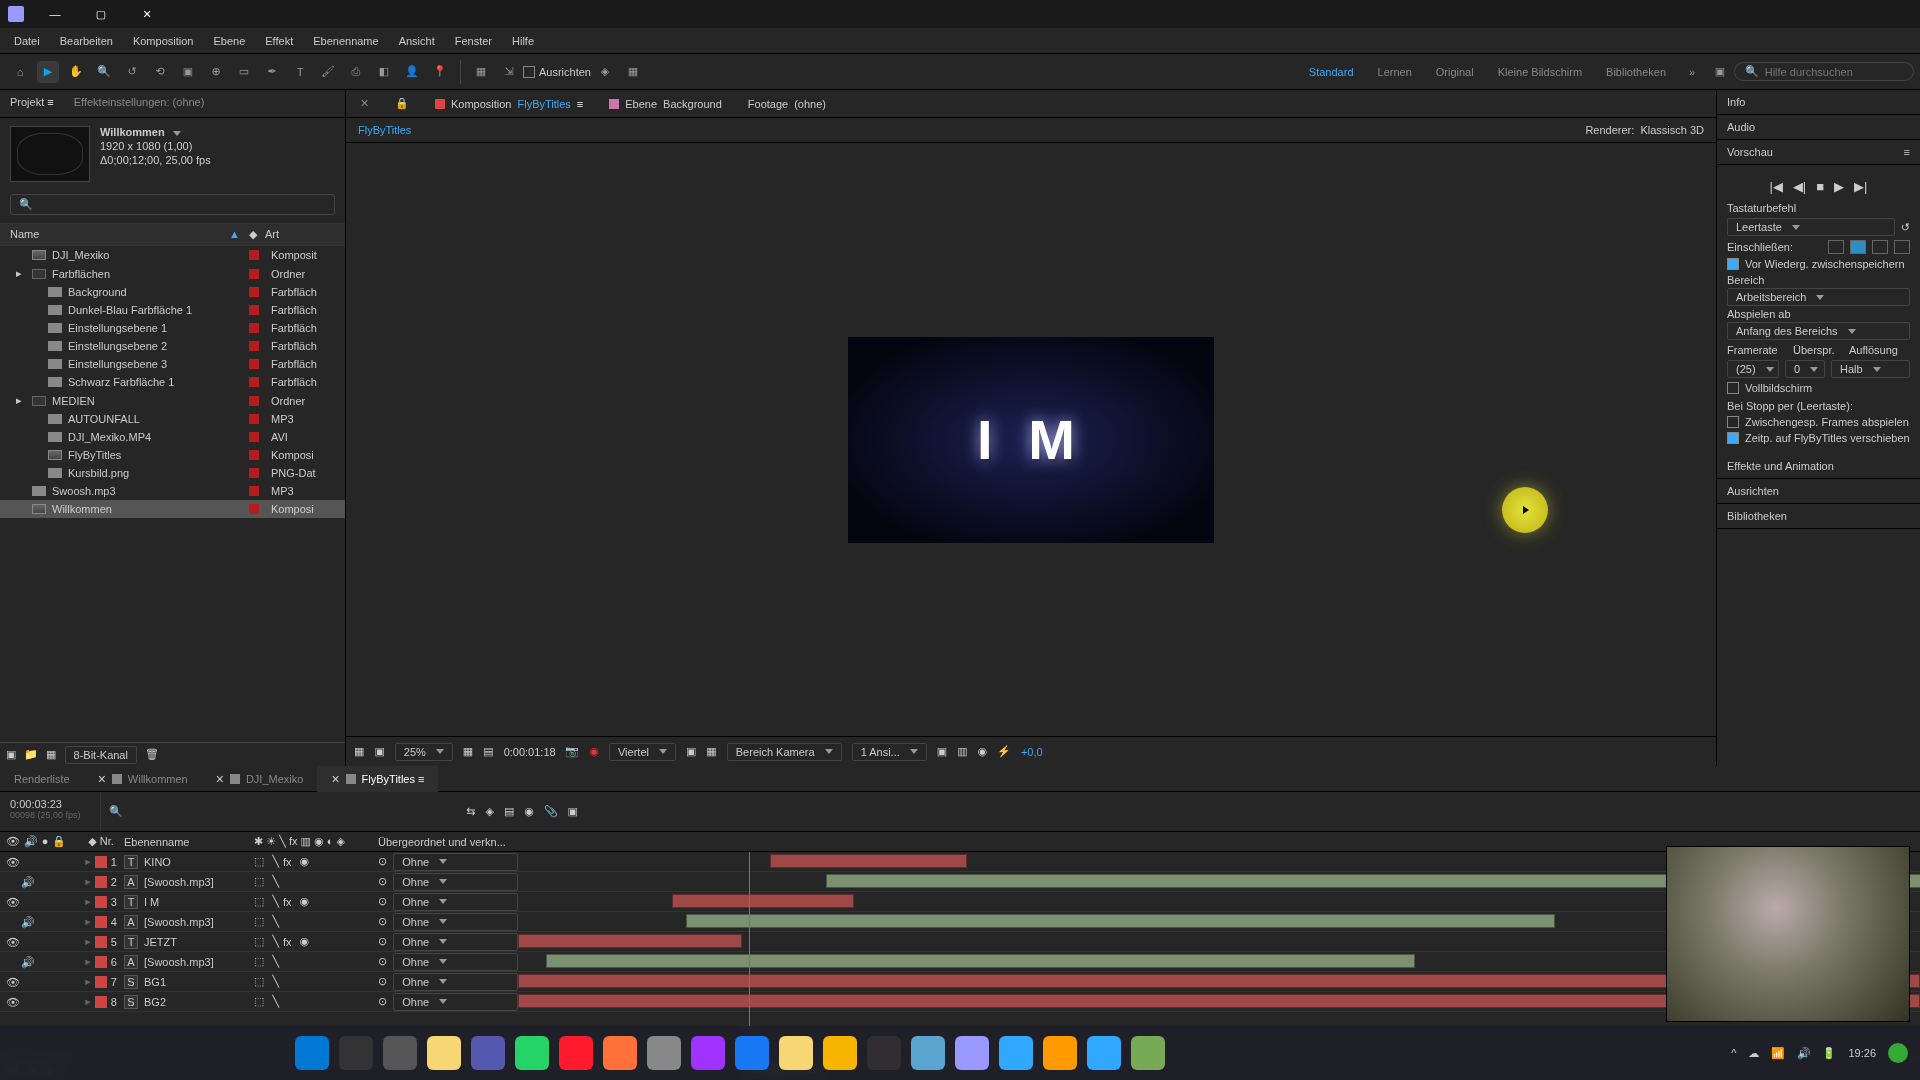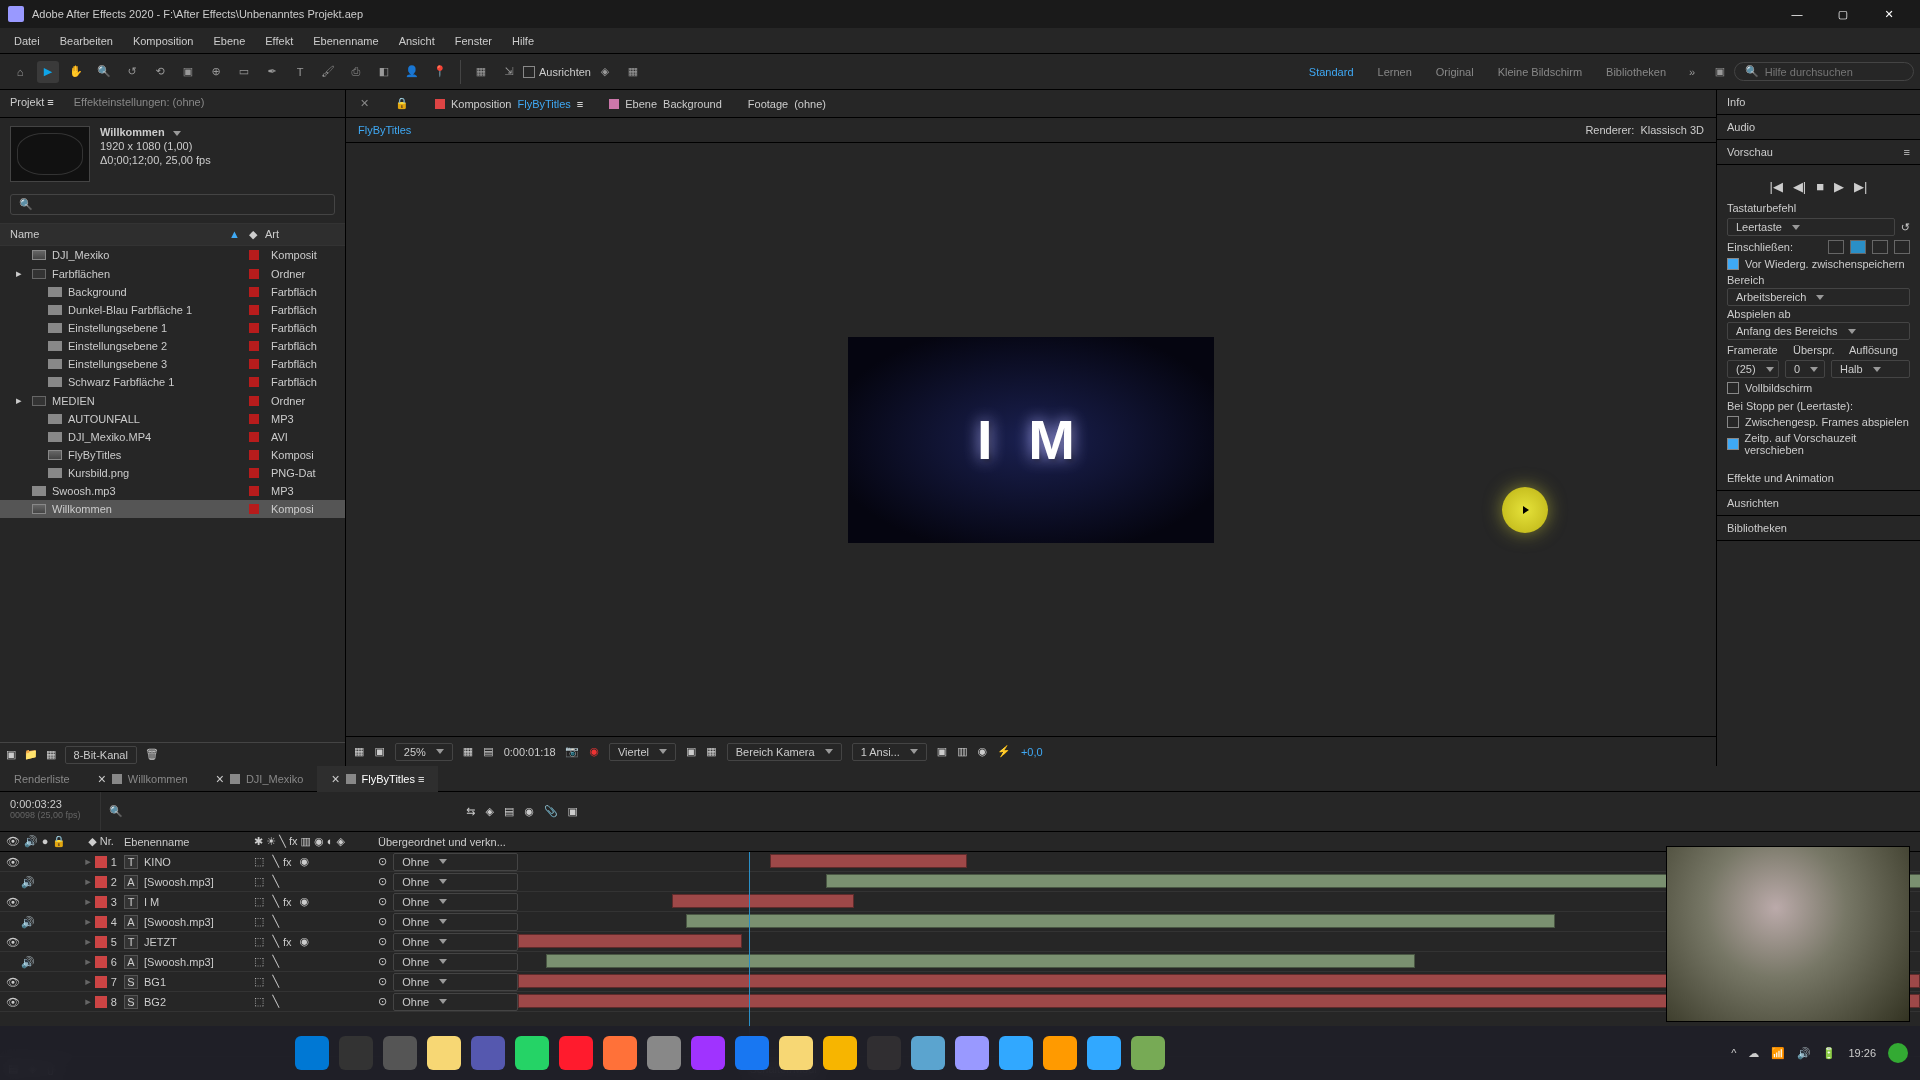--- a/index.html
+++ b/index.html
@@ -102,23 +102,20 @@
 .chk{width:12px;height:12px;border:1px solid #888;display:inline-block}
 .chk.on{background:#3fa9f5}
 .arrowdn::after{content:"";display:inline-block;width:0;height:0;border-left:4px solid transparent;border-right:4px solid transparent;border-top:5px solid #999;margin-left:4px}
 .ctiline{position:absolute;top:0;bottom:0;left:39%;width:1px;background:#2a8fc7;pointer-events:none}
 </style>
 </head>
 <body>
 
 <div class="titlebar">
   <div class="appicon"></div>
-  <div class="title">
-    <span>Adobe After Effects 2020</span> - <span>F:\After Effects\Unbenanntes Projekt.aep</span>
-  </div>
   <div class="winbtn">—</div>
   <div class="winbtn">▢</div>
   <div class="winbtn">✕</div>
 </div>
 
 <div class="menubar">
   <span>Datei</span>
   <span>Bearbeiten</span>
   <span>Komposition</span>
   <span>Ebene</span>
@@ -425,21 +422,21 @@
           <span class="chk"></span>
           <span>Vollbildschirm</span>
         </div>
       <div style="margin-top:6px">Bei Stopp per (Leertaste):</div>
       <div class="rrow">
           <span class="chk"></span>
           <span>Zwischengesp. Frames abspielen</span>
         </div>
       <div class="rrow">
           <span class="chk on"></span>
-          <span>Zeitp. auf Vorschauzeit verschieben</span>
+          <span>Zeitp. auf FlyByTitles verschieben</span>
         </div>
     </div>
     <div class="rpanel">Effekte und Animation</div>
     <div class="rpanel">Ausrichten</div>
     <div class="rpanel">Bibliotheken</div>
   </div>
 </div>
 
 <div class="bottom">
   <div class="tltabs" id="tltabs">

